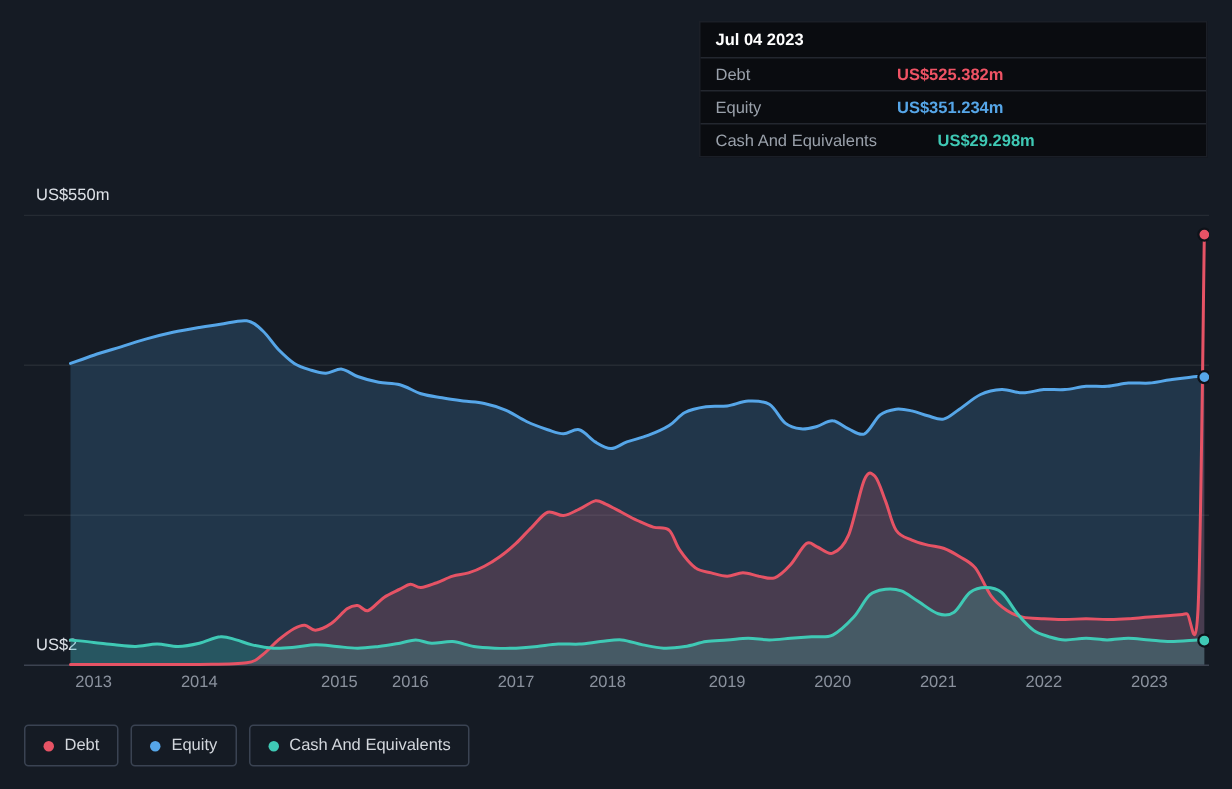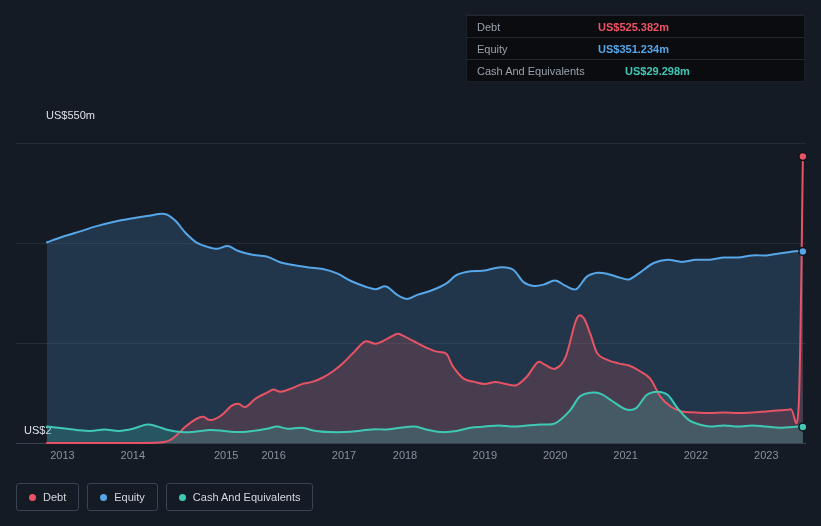--- a/index.html
+++ b/index.html
@@ -18,38 +18,41 @@
   .tt-title{height:23px;border-top:none;color:#ffffff;font-weight:bold;}
   .tt-label{width:121px;flex-shrink:0;color:#9aa1ab;}
   .tt-value{font-weight:bold;}
   .debt-color{color:#ef5365;}
   .equity-color{color:#56a6e8;}
   .cash-color{color:#3fc9b5;padding-left:27px;}
   .ratio-strong{color:#ffffff;font-weight:bold;}
   .ratio-muted{color:#9aa1ab;font-weight:normal;margin-left:4px;}
   
   .y-label{position:absolute;left:24px;font-size:11px;color:#dde1e7;}
-  #y-top{top:109px;margin-left:22px;}
+  #y-top{top:124px;}
   #y-bottom{top:424px;}
   #chart-svg{position:absolute;left:16px;top:143px;}
   #x-axis{position:absolute;left:0;top:449px;width:821px;height:16px;}
   .x-tick{position:absolute;transform:translateX(-50%);font-size:11px;color:#8a919d;white-space:nowrap;}
   
   .legend{position:absolute;left:16px;top:483px;display:flex;gap:8px;}
   .legend-item{
     display:flex;align-items:center;gap:7px;height:28px;padding:0 12px;
     border:1px solid #3a4352;border-radius:3px;box-sizing:border-box;
     color:#d3d7dd;font-size:11px;cursor:pointer;background:transparent;
   }
   .legend-dot{width:7px;height:7px;border-radius:50%;flex-shrink:0;}
 </style>
 </head>
 <body>
 
 <div class="tooltip">
+  <div class="tt-row tt-title">
+    <span>Jul 04 2023</span>
+  </div>
   <div class="tt-row">
     <span class="tt-label">Debt</span>
     <span class="tt-value debt-color">US$525.382m</span>
   </div>
   <div class="tt-row">
     <span class="tt-label">Equity</span>
     <span class="tt-value equity-color">US$351.234m</span>
   </div>
   <div class="tt-row">
     <span class="tt-label">Cash And Equivalents</span>

